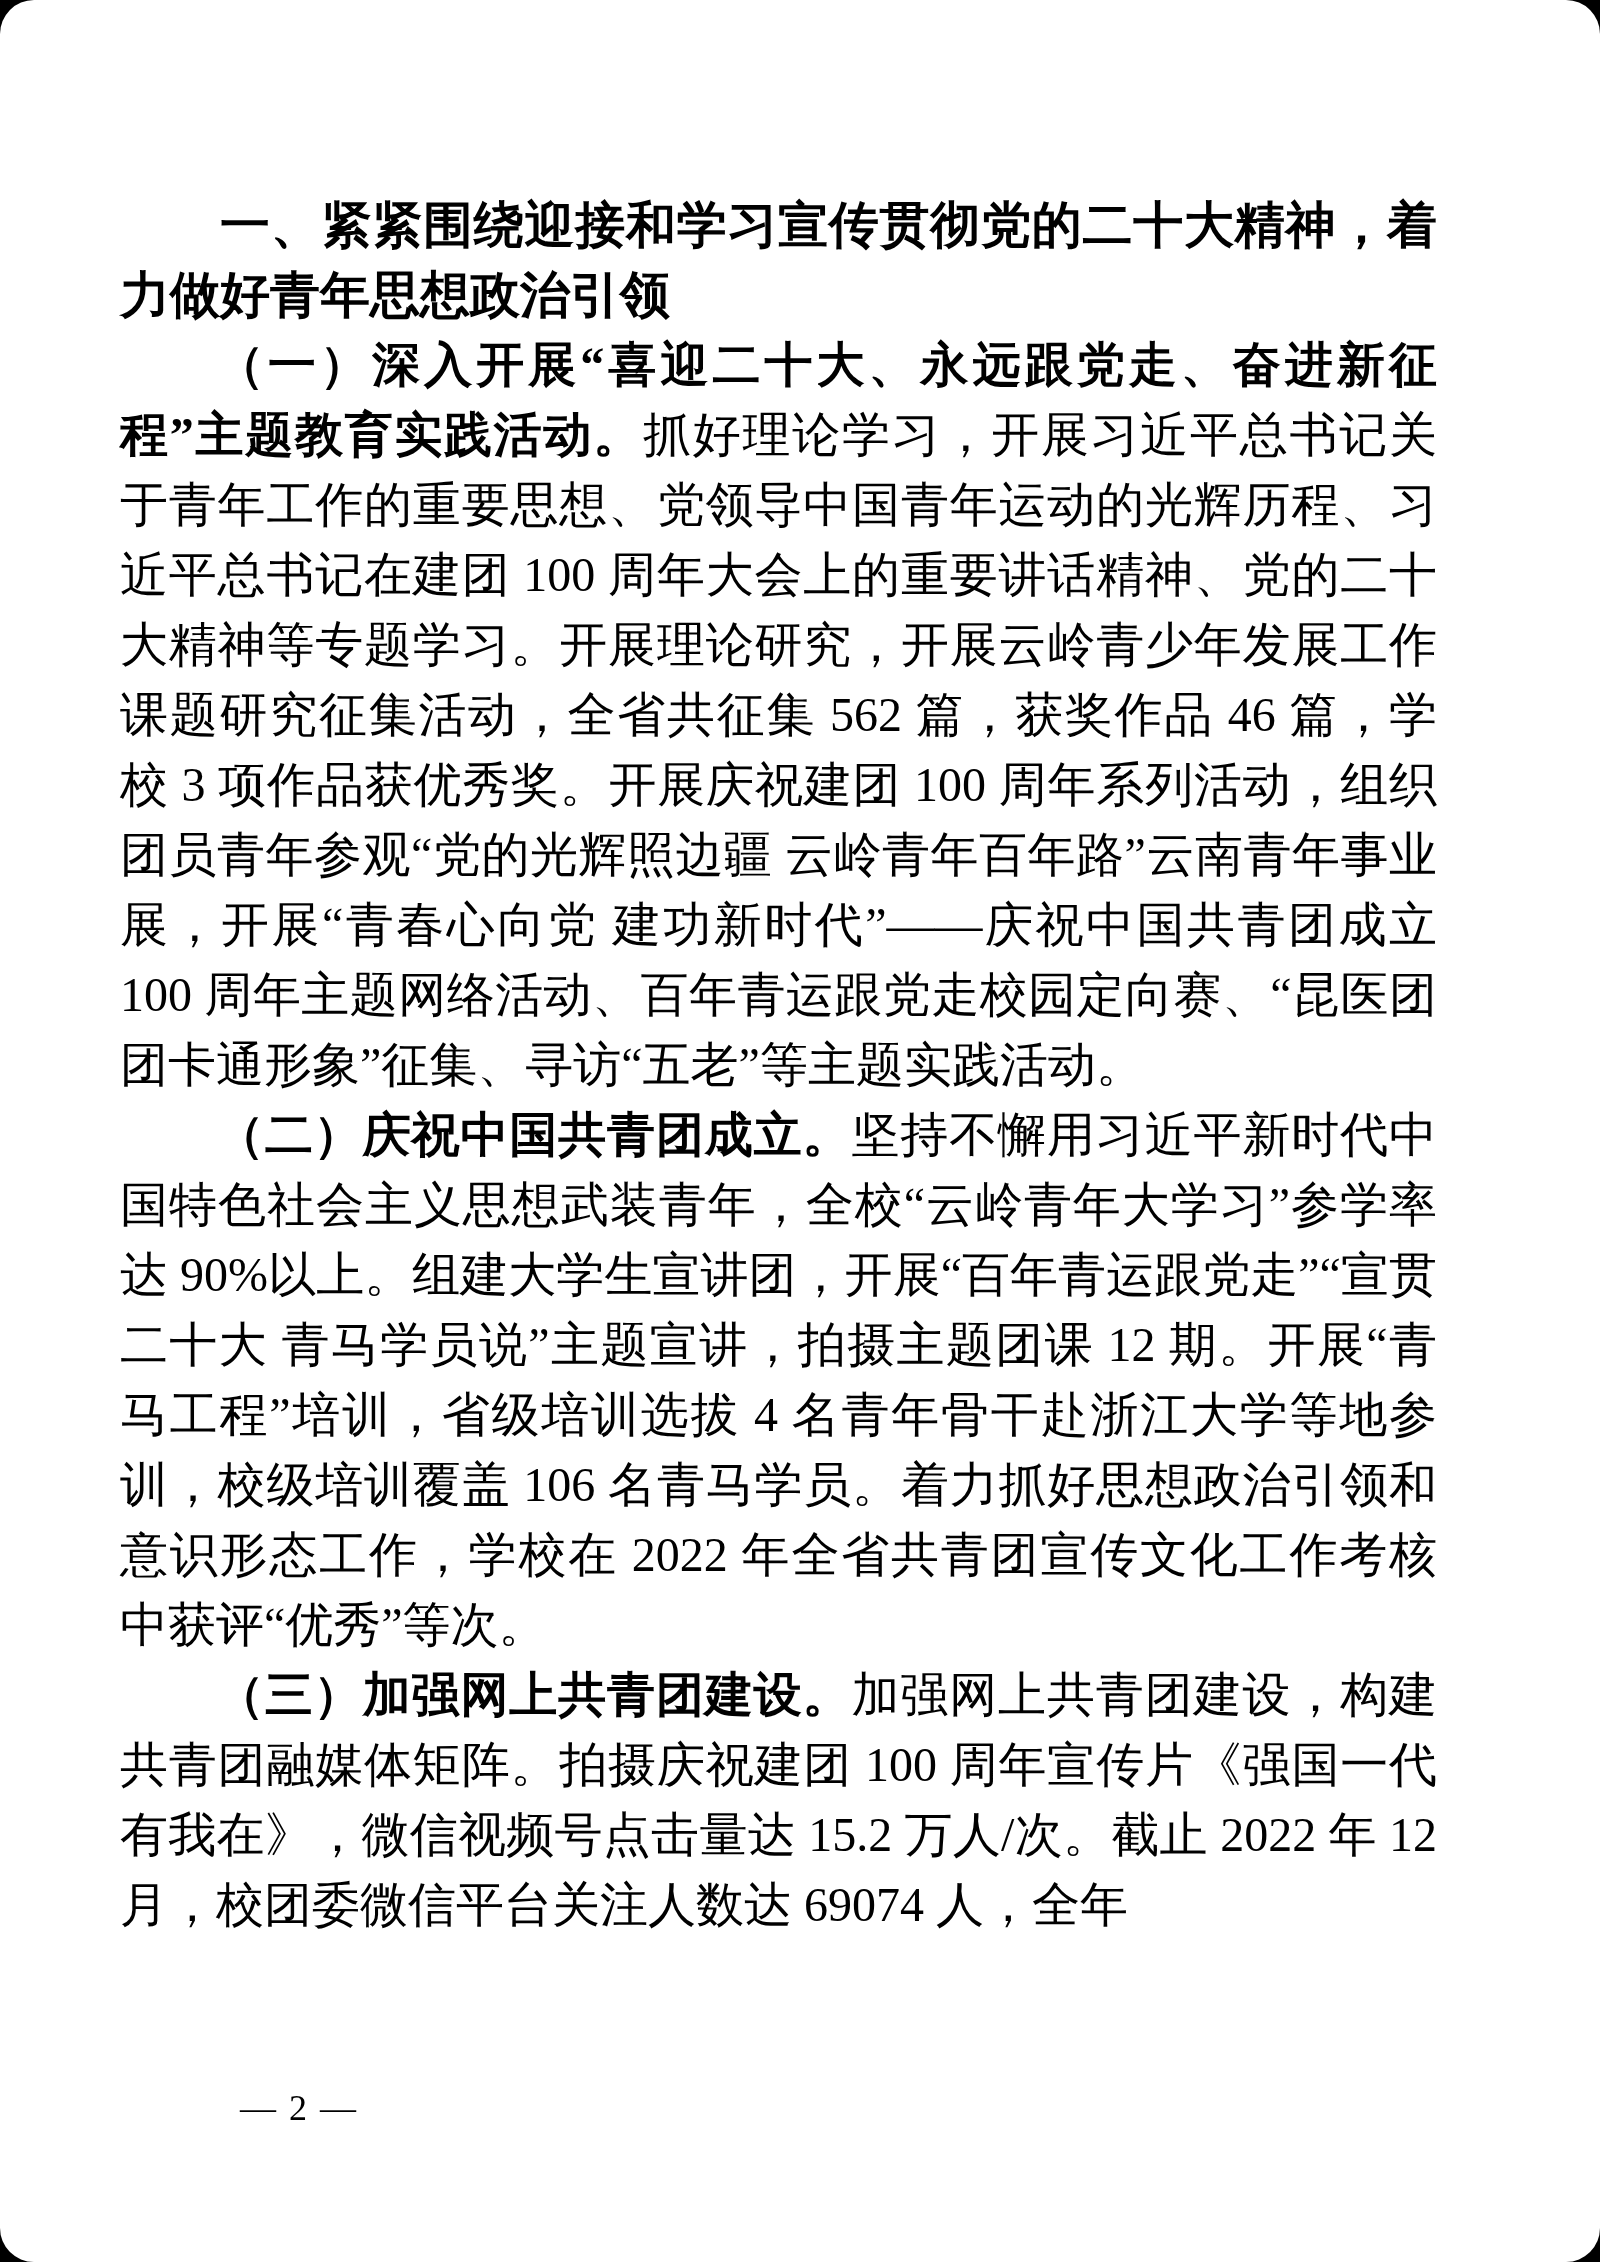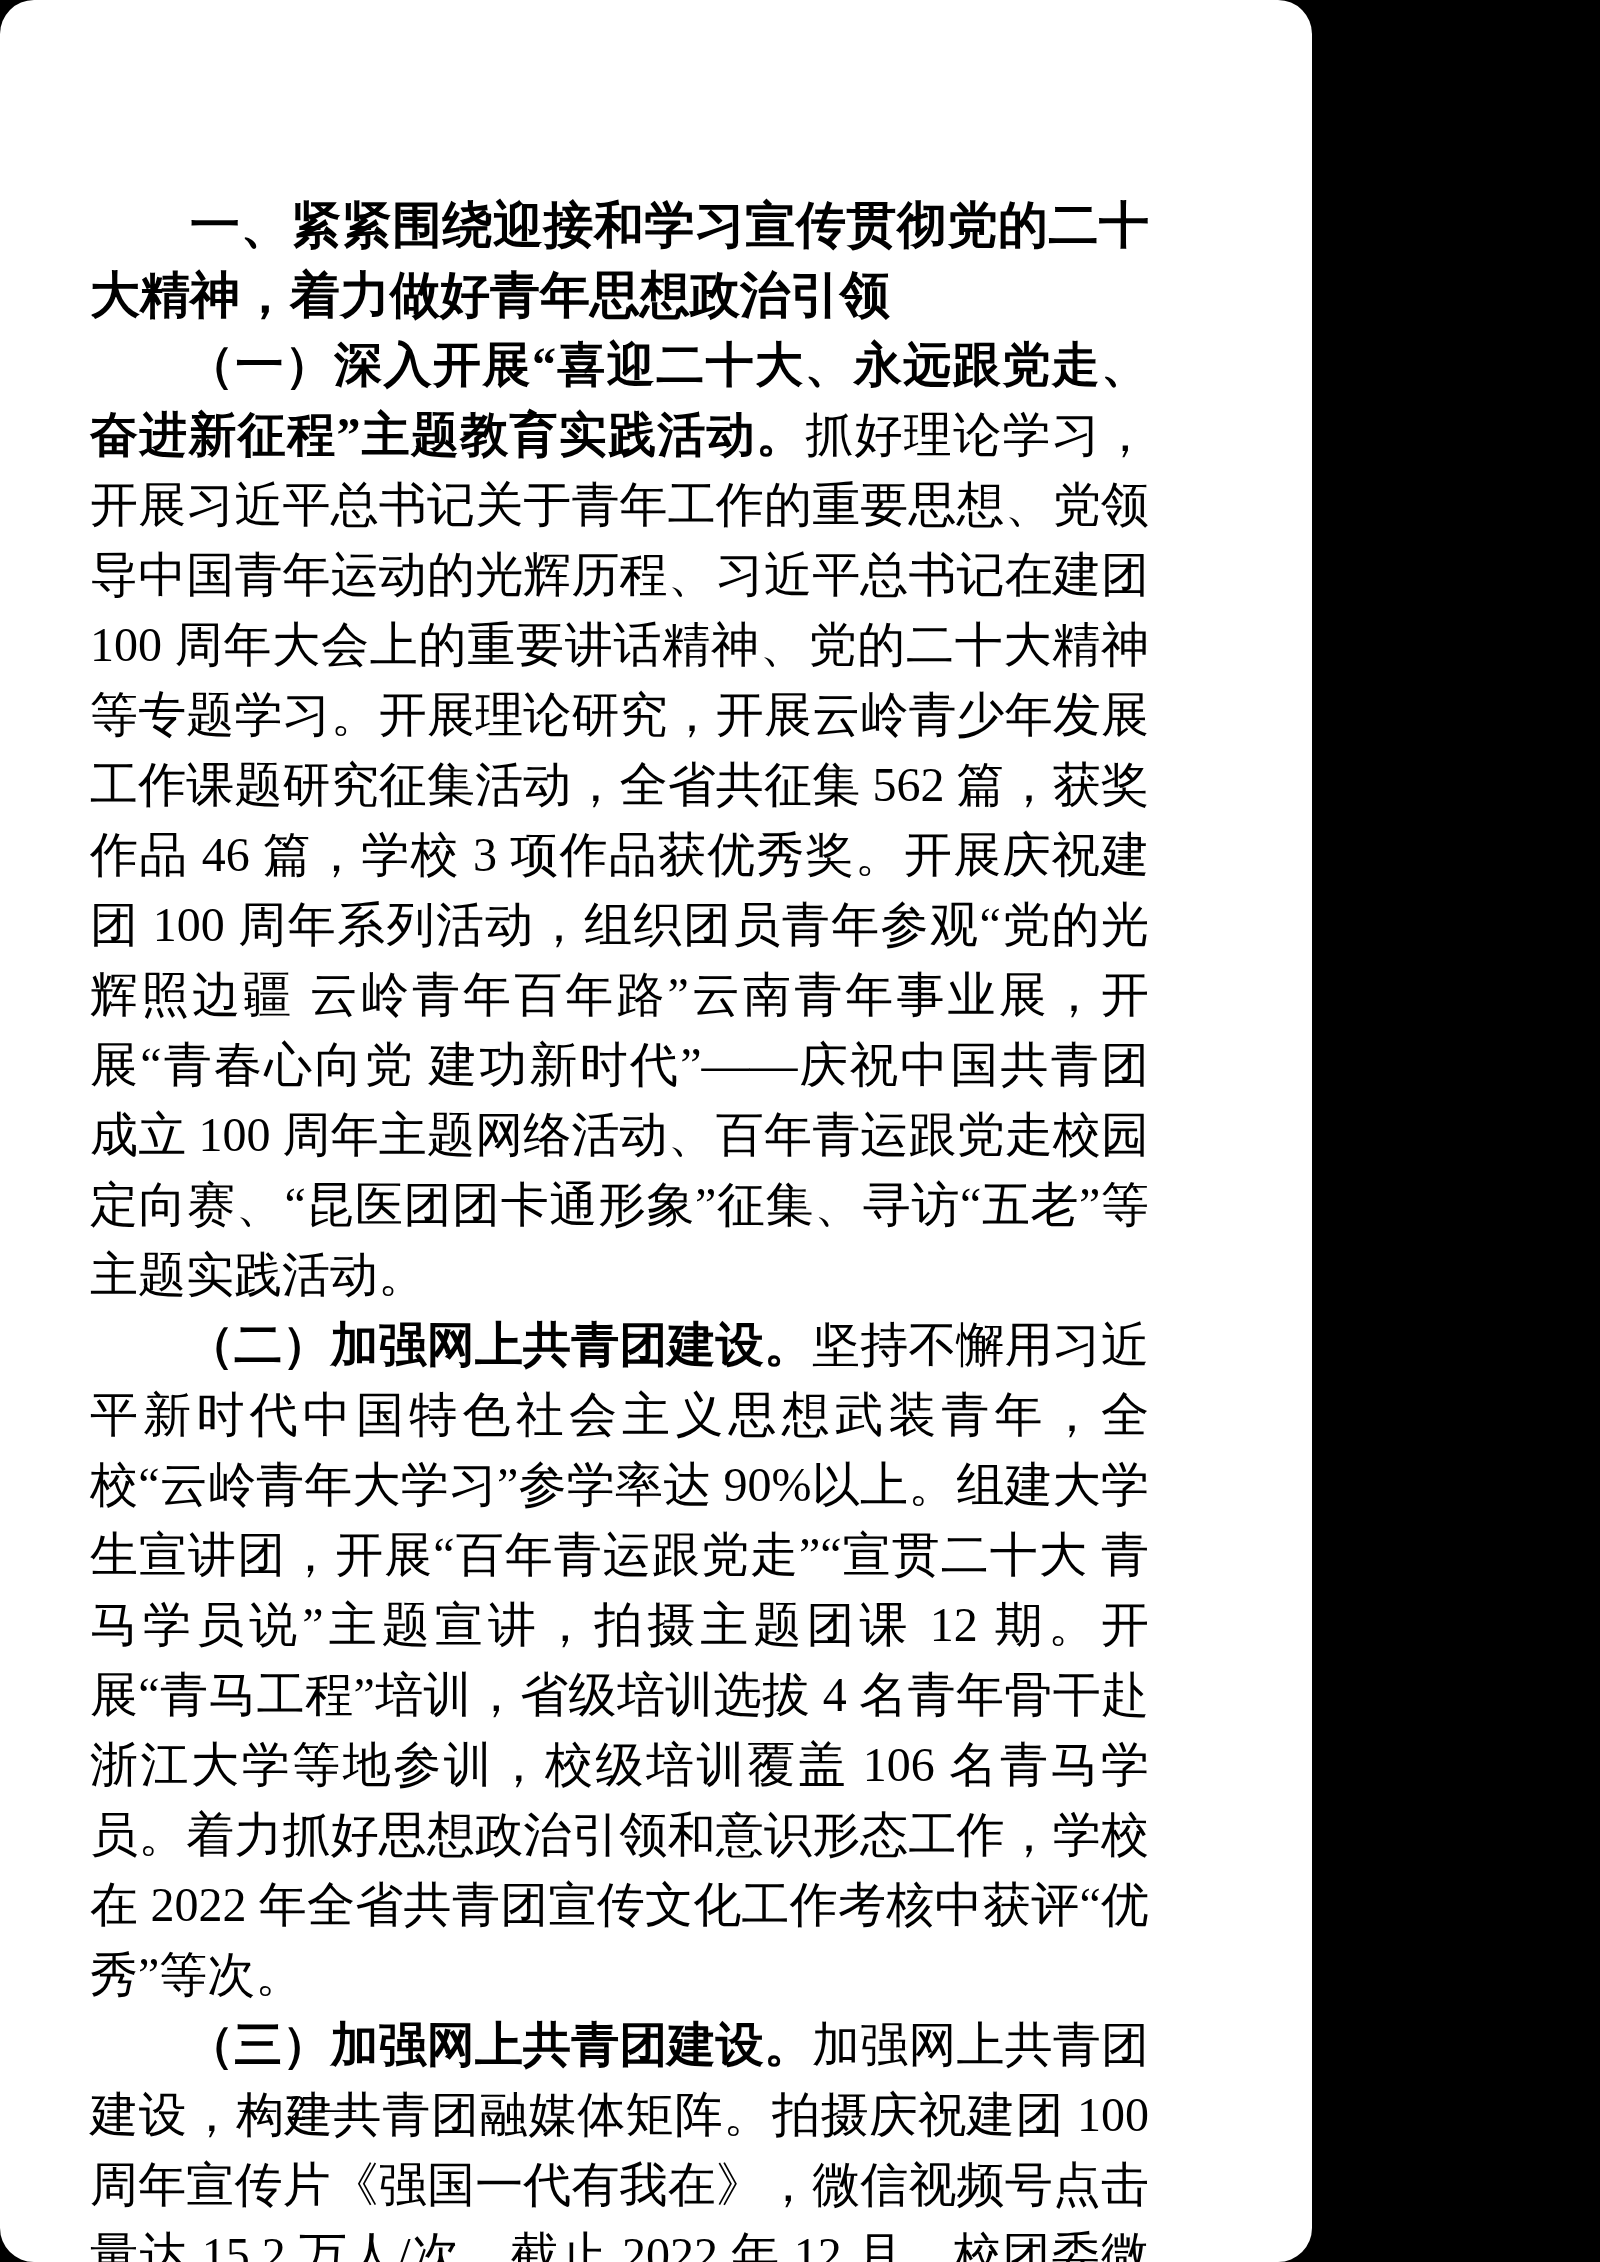--- a/index.html
+++ b/index.html
@@ -2,26 +2,26 @@
 <html><head>
 <meta charset="utf-8">
 <style>
   html, body {
     margin: 0;
     padding: 0;
     background: #000000;
   }
   .page {
     position: relative;
-    width: 1312px;
+    width: 1600px;
     height: 2262px;
     box-sizing: border-box;
     background: #ffffff;
     border-radius: 34px;
-    padding: 190px 163px 0 90px;
+    padding: 190px 163px 0 120px;
     overflow: hidden;
     font-family: "Liberation Serif", serif;
     color: #000000;
   }
   .heading {
     margin: 0;
     font-family: "Liberation Sans", sans-serif;
     font-weight: bold;
     font-size: 50px;
     line-height: 70px;
@@ -54,19 +54,19 @@
 </style>
 </head>
 <body>
 
 <div class="page">
 
   <h1 class="heading">一、紧紧围绕迎接和学习宣传贯彻党的二十大精神，着力做好青年思想政治引领</h1>
 
   <p class="para"><span class="lead">（一）深入开展“喜迎二十大、永远跟党走、奋进新征程”主题教育实践活动。</span><span>抓好理论学习，开展习近平总书记关于青年工作的重要思想、党领导中国青年运动的光辉历程、习近平总书记在建团 100 周年大会上的重要讲话精神、党的二十大精神等专题学习。开展理论研究，开展云岭青少年发展工作课题研究征集活动，全省共征集 562 篇，获奖作品 46 篇，学校 3 项作品获优秀奖。开展庆祝建团 100 周年系列活动，组织团员青年参观“党的光辉照边疆 云岭青年百年路”云南青年事业展，开展“青春心向党 建功新时代”——庆祝中国共青团成立 100 周年主题网络活动、百年青运跟党走校园定向赛、“昆医团团卡通形象”征集、寻访“五老”等主题实践活动。</span></p>
 
-  <p class="para"><span class="lead">（二）加强网上共青团建设。</span><span>坚持不懈用习近平新时代中国特色社会主义思想武装青年，全校“云岭青年大学习”参学率达 90%以上。组建大学生宣讲团，开展“百年青运跟党走”“宣贯二十大 青马学员说”主题宣讲，拍摄主题团课 12 期。开展“青马工程”培训，省级培训选拔 4 名青年骨干赴浙江大学等地参训，校级培训覆盖 106 名青马学员。着力抓好思想政治引领和意识形态工作，学校在 2022 年全省共青团宣传文化工作考核中获评“优秀”等次。</span></p>
+  <p class="para"><span class="lead">（二）庆祝中国共青团成立。</span><span>坚持不懈用习近平新时代中国特色社会主义思想武装青年，全校“云岭青年大学习”参学率达 90%以上。组建大学生宣讲团，开展“百年青运跟党走”“宣贯二十大 青马学员说”主题宣讲，拍摄主题团课 12 期。开展“青马工程”培训，省级培训选拔 4 名青年骨干赴浙江大学等地参训，校级培训覆盖 106 名青马学员。着力抓好思想政治引领和意识形态工作，学校在 2022 年全省共青团宣传文化工作考核中获评“优秀”等次。</span></p>
 
   <p class="para"><span class="lead">（三）加强网上共青团建设。</span><span>加强网上共青团建设，构建共青团融媒体矩阵。拍摄庆祝建团 100 周年宣传片《强国一代有我在》，微信视频号点击量达 15.2 万人/次。截止 2022 年 12 月，校团委微信平台关注人数达 69074 人，全年</span></p>
 
   <div class="page-number">— 2 —</div>
 
 </div>
 
 </body></html>

